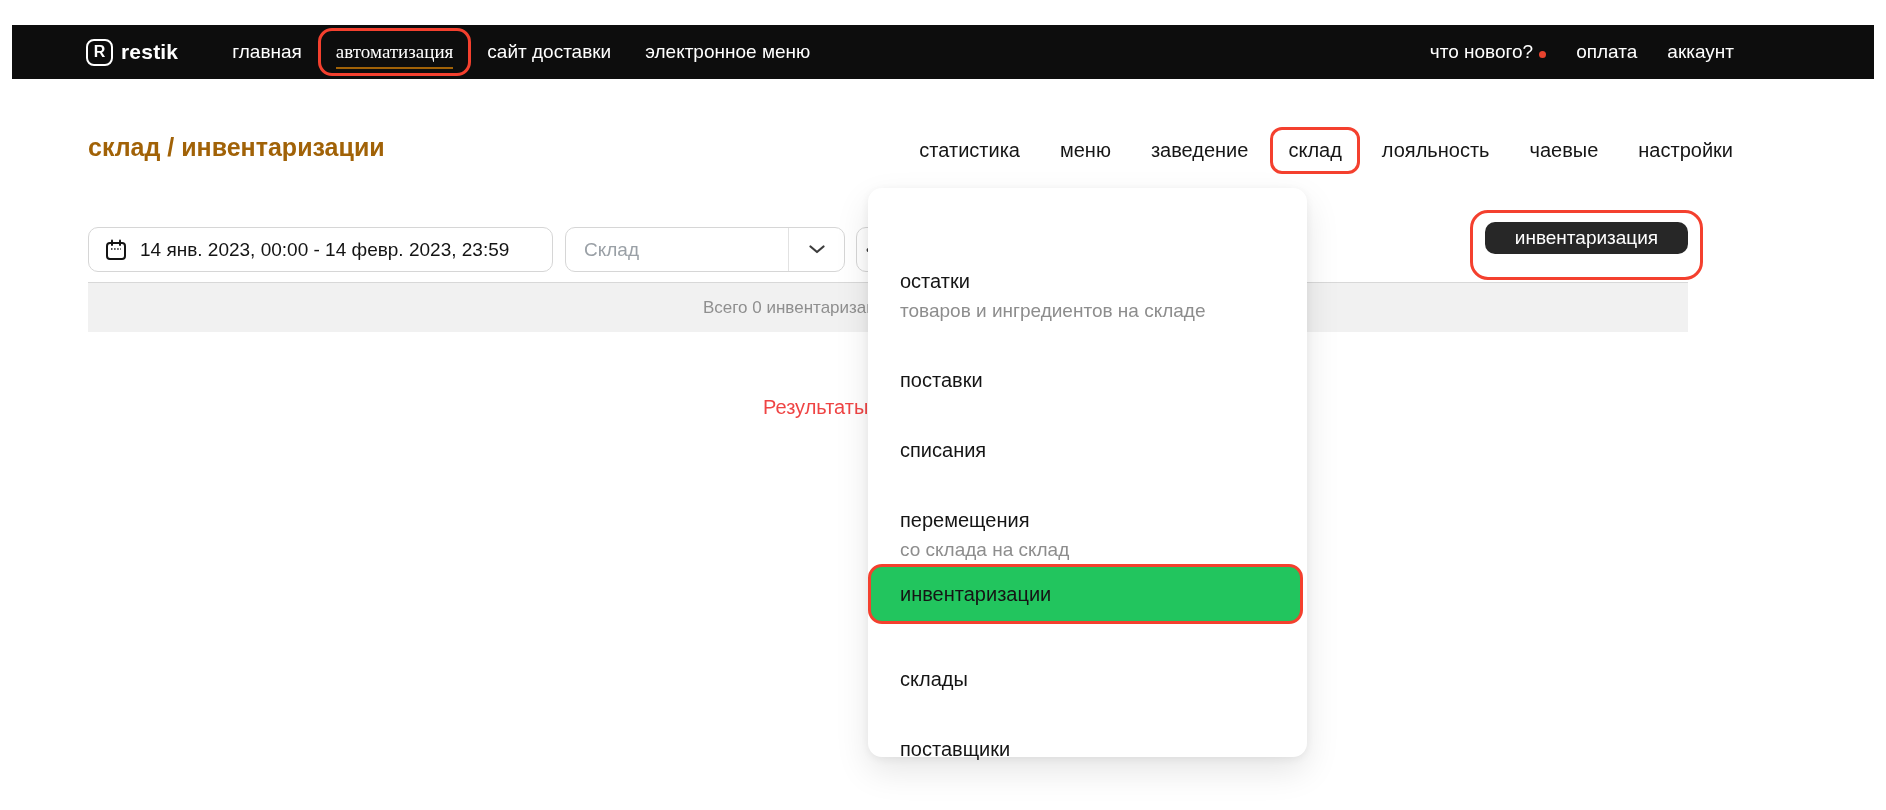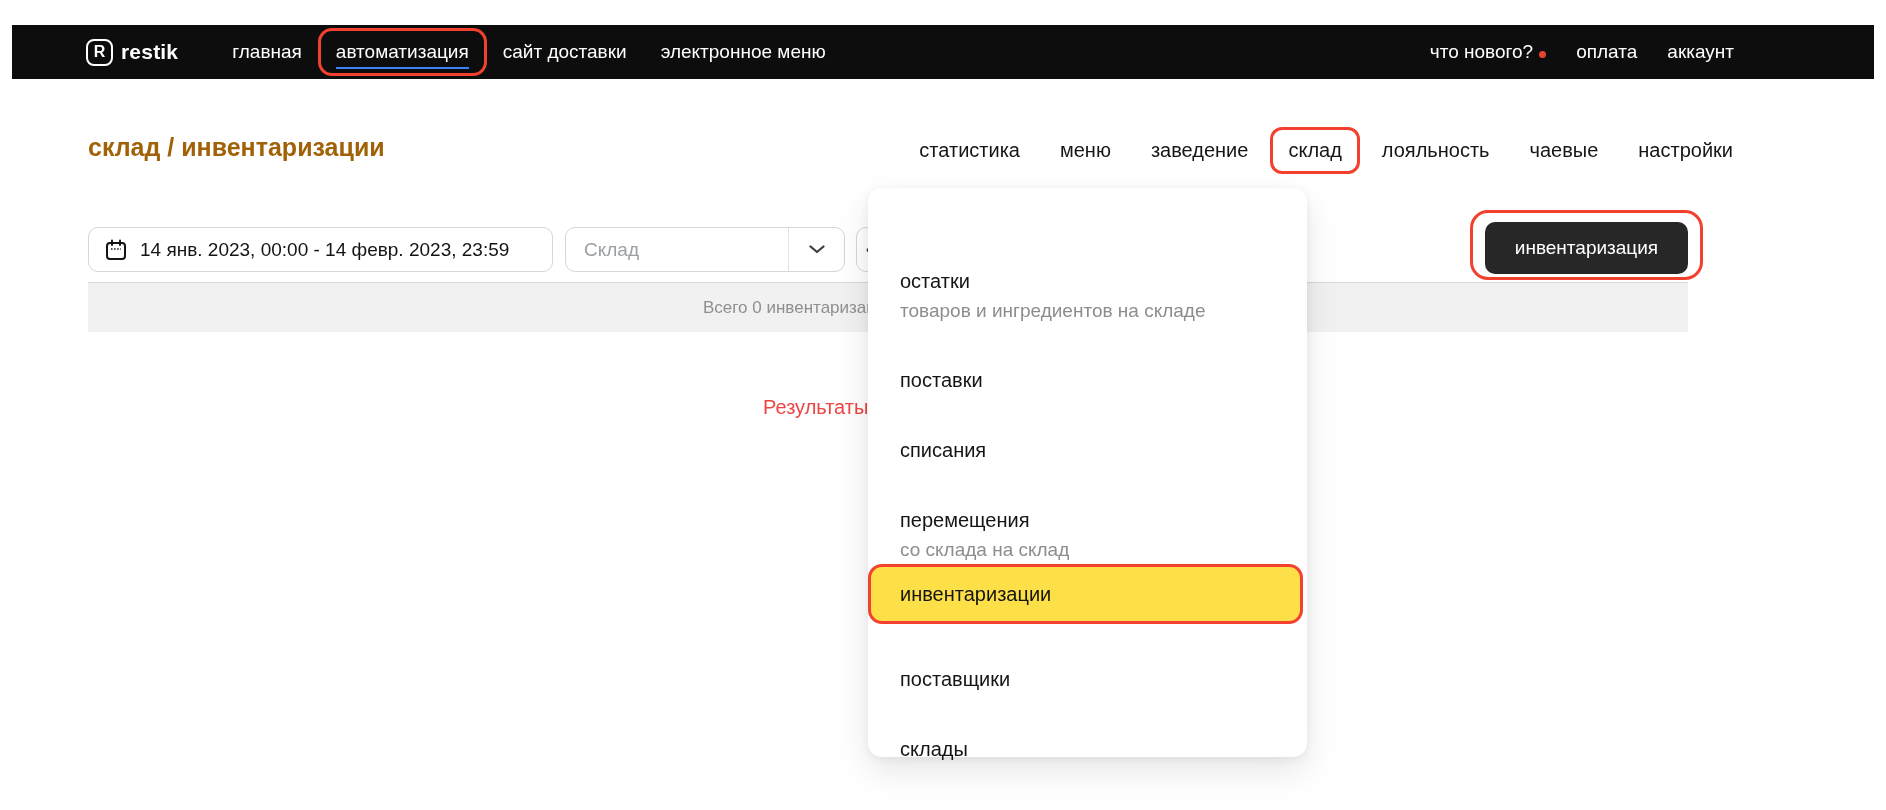--- a/index.html
+++ b/index.html
@@ -10,21 +10,21 @@
   .topbar { position:absolute; left:12px; top:25px; width:1862px; height:54px;
             background:#0d0d0d; display:flex; align-items:center; padding:0 140px 0 74px; }
   .logo { display:flex; align-items:center; gap:8px; color:#fff; cursor:pointer; }
   .logo-icon { width:27px; height:27px; border:2.5px solid #fff; border-radius:8px;
                display:flex; align-items:center; justify-content:center;
                font-weight:700; font-size:16px; color:#fff; }
   .logo-text { font-weight:700; font-size:21px; letter-spacing:.2px; }
   .topnav { display:flex; align-items:center; gap:34px; margin-left:54px; font-size:19px; color:#fff; }
   .topnav-item { cursor:pointer; white-space:nowrap; }
   .nav-ann { border:3px solid #f4402e; border-radius:14px; padding:10px 15px; margin:-13px -18px; }
-  .underlined { border-bottom:2px solid #3b82f6; padding-bottom:5px; }
+  .underlined { border-bottom:2px solid #a16207; padding-bottom:5px;font-family:Liberation Serif, serif; }
   .topnav-right { margin-left:auto; display:flex; align-items:center; gap:30px; font-size:19px; color:#fff; }
   .news-wrap { display:flex; align-items:center; gap:6px; cursor:pointer; }
   .red-dot { width:7px; height:7px; border-radius:50%; background:#e8432e; margin-top:5px; }
 
   
   .page-title { position:absolute; left:88px; top:133px; font-size:25px; font-weight:700; color:#a16207; }
   .tabs { position:absolute; right:153px; top:139px; display:flex; align-items:center; gap:40px;
           font-size:20px; color:#161616;text-align:right; }
   .tab { cursor:pointer; white-space:nowrap; }
   .tab-ann { border:3px solid #f4402e; border-radius:12px; padding:9px 15px; margin:-12px -18px; }
@@ -43,35 +43,35 @@
   .summary-bar { position:absolute; left:88px; top:282px; width:1600px; height:50px;
                  background:#f1f1f1; border-top:1px solid #d8d8d8; }
   .summary-text { position:absolute; left:615px; top:0; height:100%; display:flex; align-items:center;
                   font-size:17px; color:#8f8f8f; white-space:nowrap; }
 
   .results-text { position:absolute; left:763px; top:396px; font-size:20px; color:#ef4444; white-space:nowrap; }
 
   
   .btn-ann { position:absolute; left:1470px; top:210px; width:233px; height:70px;
              border:3px solid #f4402e; border-radius:18px; }
-  .inv-btn { position:absolute; left:1485px; top:222px; width:203px; height:52px; background:#272727;
+  .inv-btn { position:absolute; left:1485px; top:222px; width:203px; height:32px; background:#272727;
              border-radius:10px; color:#fff; font-size:19px; display:flex; align-items:center;
              justify-content:center; cursor:pointer; white-space:nowrap; }
 
   
   .panel { position:absolute; left:868px; top:188px; width:439px; height:569px; background:#fff;
            border-radius:14px; box-shadow:0 14px 34px rgba(0,0,0,.10), 0 2px 8px rgba(0,0,0,.06);
            padding:38px 32px 0 32px; z-index:10; }
   .dd-item { margin-bottom:25px; cursor:pointer;margin-top:40px; }
   .dd-title { font-size:20px; line-height:30px; font-weight:500; color:#151515; white-space:nowrap; }
   .dd-sub { font-size:19px; line-height:29px; color:#8d8d8d; white-space:nowrap; }
   .dd-item.no-gap { margin-bottom:0; }
   .dd-item.gap-sm { margin-bottom:22px; }
   .dd-highlight { margin:0 -28px 25px -32px; border:3px solid #f4402e; border-radius:14px;
-                  background:#fde047; padding:12px 0 12px 29px; cursor:pointer; }
+                  background:#22c55e; padding:12px 0 12px 29px; cursor:pointer; }
 
   svg { display:block; }
 </style>
 </head>
 <body>
 
 <div class="topbar">
   <div class="logo">
     <span class="logo-icon">R</span>
     <span class="logo-text">restik</span>
@@ -153,21 +153,21 @@
 
   <div class="dd-item no-gap">
     <div class="dd-title">перемещения</div>
     <div class="dd-sub">со склада на склад</div>
   </div>
 
   <div class="dd-highlight">
     <div class="dd-title">инвентаризации</div>
   </div>
 
+  <div class="dd-item no-gap">
+    <div class="dd-title">склады</div>
+  </div>
+
   <div class="dd-item gap-sm">
     <div class="dd-title">поставщики</div>
-  </div>
-
-  <div class="dd-item no-gap">
-    <div class="dd-title">склады</div>
   </div>
 
 </div>
 
 </body></html>

